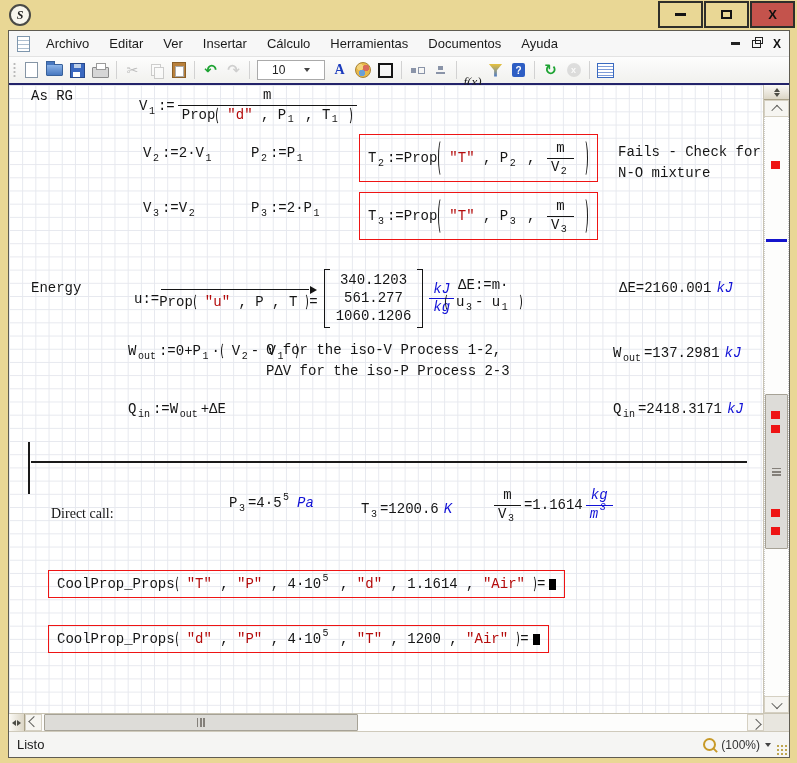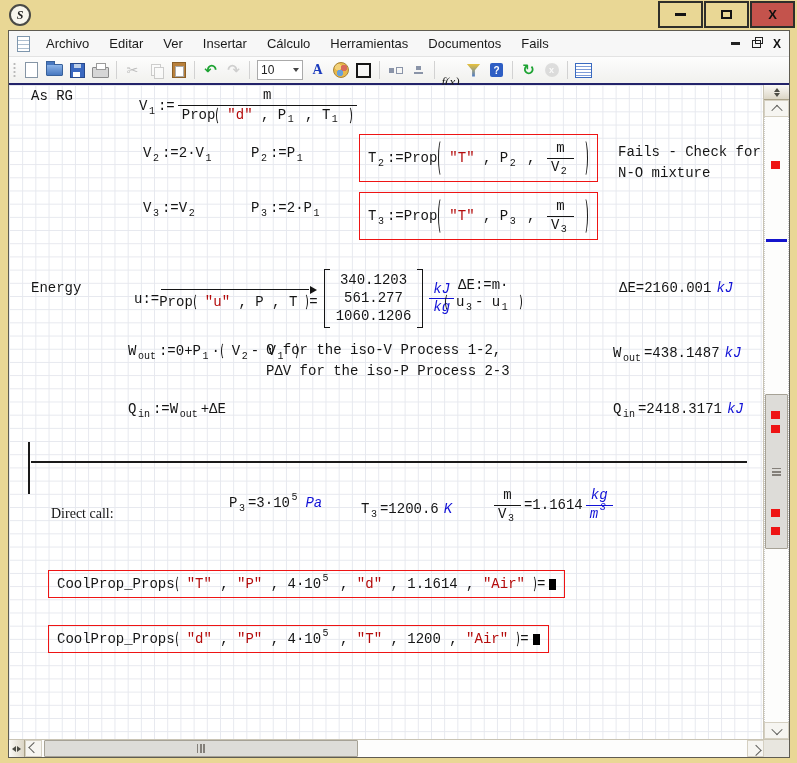--- a/index.html
+++ b/index.html
@@ -49,21 +49,21 @@
   .i-print{width:15px;height:9px;background:#d6d6d6;border:1px solid #8a8a8a;border-radius:1px;position:relative;margin-top:4px;}
   .i-print::before{content:"";position:absolute;left:3px;top:-5px;width:8px;height:5px;background:#fff;border:1px solid #9a9a9a;}
   .i-cut{font-size:14px;color:#777;font-family:"DejaVu Sans",sans-serif;}
   .i-copy{width:8px;height:10px;background:#fff;border:1px solid #999;position:relative;}
   .i-copy::before{content:"";position:absolute;left:2px;top:2px;width:8px;height:10px;background:#fff;border:1px solid #999;}
   .i-paste{width:12px;height:14px;background:#b8803c;border:1px solid #8a5f28;position:relative;}
   .i-paste::before{content:"";position:absolute;left:2px;top:3px;width:7px;height:9px;background:#fff;border:1px solid #aaa;}
   .i-undo{font:bold 15px "DejaVu Sans",sans-serif;color:#1da332;line-height:14px;}
   .i-redo{font:bold 15px "DejaVu Sans",sans-serif;color:#9aa0a6;line-height:14px;}
   .fsbox{width:38px;height:18px;background:#fff;border:1px solid #aaa;display:flex;align-items:center;justify-content:space-between;
-         padding:0 3px;font-size:12px;color:#222;margin:0 3px;}
+         padding:0 14px;font-size:12px;color:#222;margin:0 3px;}
   .caret{width:0;height:0;border-left:3.5px solid transparent;border-right:3.5px solid transparent;border-top:4px solid #444;}
   .i-fontA{font:bold 14px "Liberation Serif",serif;color:#1b3bbd;}
   .i-palette{width:14px;height:14px;border-radius:50%;background:radial-gradient(circle at 4px 4px,#f3d27a 0 3px,transparent 3px),
              radial-gradient(circle at 10px 5px,#d96a5a 0 3px,transparent 3px),
              radial-gradient(circle at 6px 10px,#69a0d8 0 3px,transparent 3px),#e8b84a;border:1px solid #a8843a;}
   .i-border{width:11px;height:11px;border:2.5px solid #151515;}
   .i-box1{display:flex;gap:2px;align-items:center;}
   .i-box1 b{width:5px;height:5px;background:#8a94a8;}
   .i-box1 i{width:5px;height:5px;border:1px solid #8a94a8;}
   .i-box2{display:flex;flex-direction:column;gap:2px;align-items:center;}
@@ -181,21 +181,21 @@
 
     <div class="menubar">
       <span class="mdoc"></span>
       <span class="mitem">Archivo</span>
       <span class="mitem">Editar</span>
       <span class="mitem">Ver</span>
       <span class="mitem">Insertar</span>
       <span class="mitem">Cálculo</span>
       <span class="mitem">Herramientas</span>
       <span class="mitem">Documentos</span>
-      <span class="mitem">Fails</span>
+      <span class="mitem">Ayuda</span>
       <span class="mdi">
         <span class="mmin"></span>
         <span class="mrest"></span>
         <span class="mx">X</span>
       </span>
     </div>
 
     <div class="toolbar">
       <span class="tgrip"></span>
       <span class="tbtn">
@@ -298,30 +298,30 @@
         </div>
 
         <div class="note" style="left:22px;top:193px;">Energy</div>
         <div class="mf" style="left:125px;top:184px;"><span class="mx-t">u:=</span><span class="mx-vec"><span class="mx-t">Prop</span><span class="mx-par"><span class="mx-pl"></span><span class="mx-pc"><span class="mx-s">"u"</span><span class="mx-t"> , </span><span class="mx-t">P</span><span class="mx-t"> , </span><span class="mx-t">T</span></span><span class="mx-pr"></span></span><span class="mx-t">=</span></span><span class="mx-mat"><span class="mx-bl"></span><span class="mx-col"><span class="mx-mrow">340.1203</span><span class="mx-mrow">561.277</span><span class="mx-mrow">1060.1206</span></span><span class="mx-br"></span></span><span class="mx-frac ufrac"><span class="mx-num"><span class="mx-u">kJ</span></span><span class="mx-den"><span class="mx-u">kg</span></span></span></div>
         <div class="mf" style="left:435px;top:192px;flex-direction:column;"><span class="mx-t">ΔE:=m·</span><span class="mx-par"><span class="mx-pl"></span><span class="mx-pc"><span class="mx-t">u</span><span class="mx-b">3</span><span class="mx-t">- u</span><span class="mx-b">1</span></span><span class="mx-pr"></span></span></div>
         <div class="mf" style="left:610px;top:195px;"><span class="mx-t">ΔE=2160.001</span><span class="mx-u">kJ</span></div>
 
         <div class="mf" style="left:119px;top:257px;"><span class="mx-t">W</span><span class="mx-b">out</span><span class="mx-t">:=0+P</span><span class="mx-b">1</span><span class="mx-t">·</span><span class="mx-par"><span class="mx-pl"></span><span class="mx-pc"><span class="mx-t">V</span><span class="mx-b">2</span><span class="mx-t">- V</span><span class="mx-b">1</span></span><span class="mx-pr"></span></span></div>
         <div class="note" style="left:257px;top:255px;">0 for the iso-V Process 1-2,
 PΔV for the iso-P Process 2-3</div>
-        <div class="mf" style="left:604px;top:260px;"><span class="mx-t">W</span><span class="mx-b">out</span><span class="mx-t">=438.1487</span><span class="mx-u">kJ</span></div>
+        <div class="mf" style="left:604px;top:260px;"><span class="mx-t">W</span><span class="mx-b">out</span><span class="mx-t">=137.2981</span><span class="mx-u">kJ</span></div>
 
         <div class="mf" style="left:119px;top:316px;"><span class="mx-t">Q</span><span class="mx-b">in</span><span class="mx-t">:=W</span><span class="mx-b">out</span><span class="mx-t">+ΔE</span></div>
         <div class="mf" style="left:604px;top:316px;"><span class="mx-t">Q</span><span class="mx-b">in</span><span class="mx-t">=2418.3171</span><span class="mx-u">kJ</span></div>
 
         <div class="pbreak-h" style="left:22px;top:376px;width:716px;"></div>
         <div class="pbreak-v" style="left:19px;top:357px;height:52px;"></div>
 
         <div class="note" style="left:42px;top:418px;font-family:Liberation Serif, serif;">Direct call:</div>
-        <div class="mf" style="left:220px;top:410px;"><span class="mx-t">P</span><span class="mx-b">3</span><span class="mx-t">=3·10</span><span class="mx-p">5</span><span class="mx-u">Pa</span></div>
+        <div class="mf" style="left:220px;top:410px;"><span class="mx-t">P</span><span class="mx-b">3</span><span class="mx-t">=4·5</span><span class="mx-p">5</span><span class="mx-u">Pa</span></div>
         <div class="mf" style="left:352px;top:416px;"><span class="mx-t">T</span><span class="mx-b">3</span><span class="mx-t">=1200.6</span><span class="mx-u">K</span></div>
         <div class="mf" style="left:482px;top:402px;"><span class="mx-frac"><span class="mx-num"><span class="mx-t">m</span></span><span class="mx-den"><span class="mx-t">V</span><span class="mx-b">3</span></span></span><span class="mx-t">=1.1614</span><span class="mx-frac ufrac"><span class="mx-num"><span class="mx-u">kg</span></span><span class="mx-den"><span class="mx-u">m</span><span class="mx-up">3</span></span></span></div>
 
         <div class="errbox" style="left:39px;top:485px;">
           <div class="mf"><span class="mx-t">CoolProp_Props</span><span class="mx-par"><span class="mx-pl"></span><span class="mx-pc"><span class="mx-s">"T"</span><span class="mx-t"> , </span><span class="mx-s">"P"</span><span class="mx-t"> , </span><span class="mx-t">4·10</span><span class="mx-p">5</span><span class="mx-t"> , </span><span class="mx-s">"d"</span><span class="mx-t"> , </span><span class="mx-t">1.1614</span><span class="mx-t"> , </span><span class="mx-s">"Air"</span></span><span class="mx-pr"></span></span><span class="mx-t">=</span><span class="mx-ph"></span></div>
         </div>
         <div class="errbox" style="left:39px;top:540px;">
           <div class="mf"><span class="mx-t">CoolProp_Props</span><span class="mx-par"><span class="mx-pl"></span><span class="mx-pc"><span class="mx-s">"d"</span><span class="mx-t"> , </span><span class="mx-s">"P"</span><span class="mx-t"> , </span><span class="mx-t">4·10</span><span class="mx-p">5</span><span class="mx-t"> , </span><span class="mx-s">"T"</span><span class="mx-t"> , </span><span class="mx-t">1200</span><span class="mx-t"> , </span><span class="mx-s">"Air"</span></span><span class="mx-pr"></span></span><span class="mx-t">=</span><span class="mx-ph"></span></div>
         </div>
 
@@ -364,15 +364,24 @@
         <div class="hthumb">
             <span class="gripV"></span>
           </div>
       </div>
       <div class="sarrow">
           <span class="chev right"></span>
         </div>
       <div class="scorner"></div>
     </div>
 
+    <div class="statusbar">
+      <span>Listo</span>
+      <span class="zoomctl">
+        <span class="mag"></span>
+        <span>(100%)</span>
+        <span class="caret"></span>
+      </span>
+      <span class="rgrip"></span>
+    </div>
 
   </div>
 </div>
 
 </body></html>

